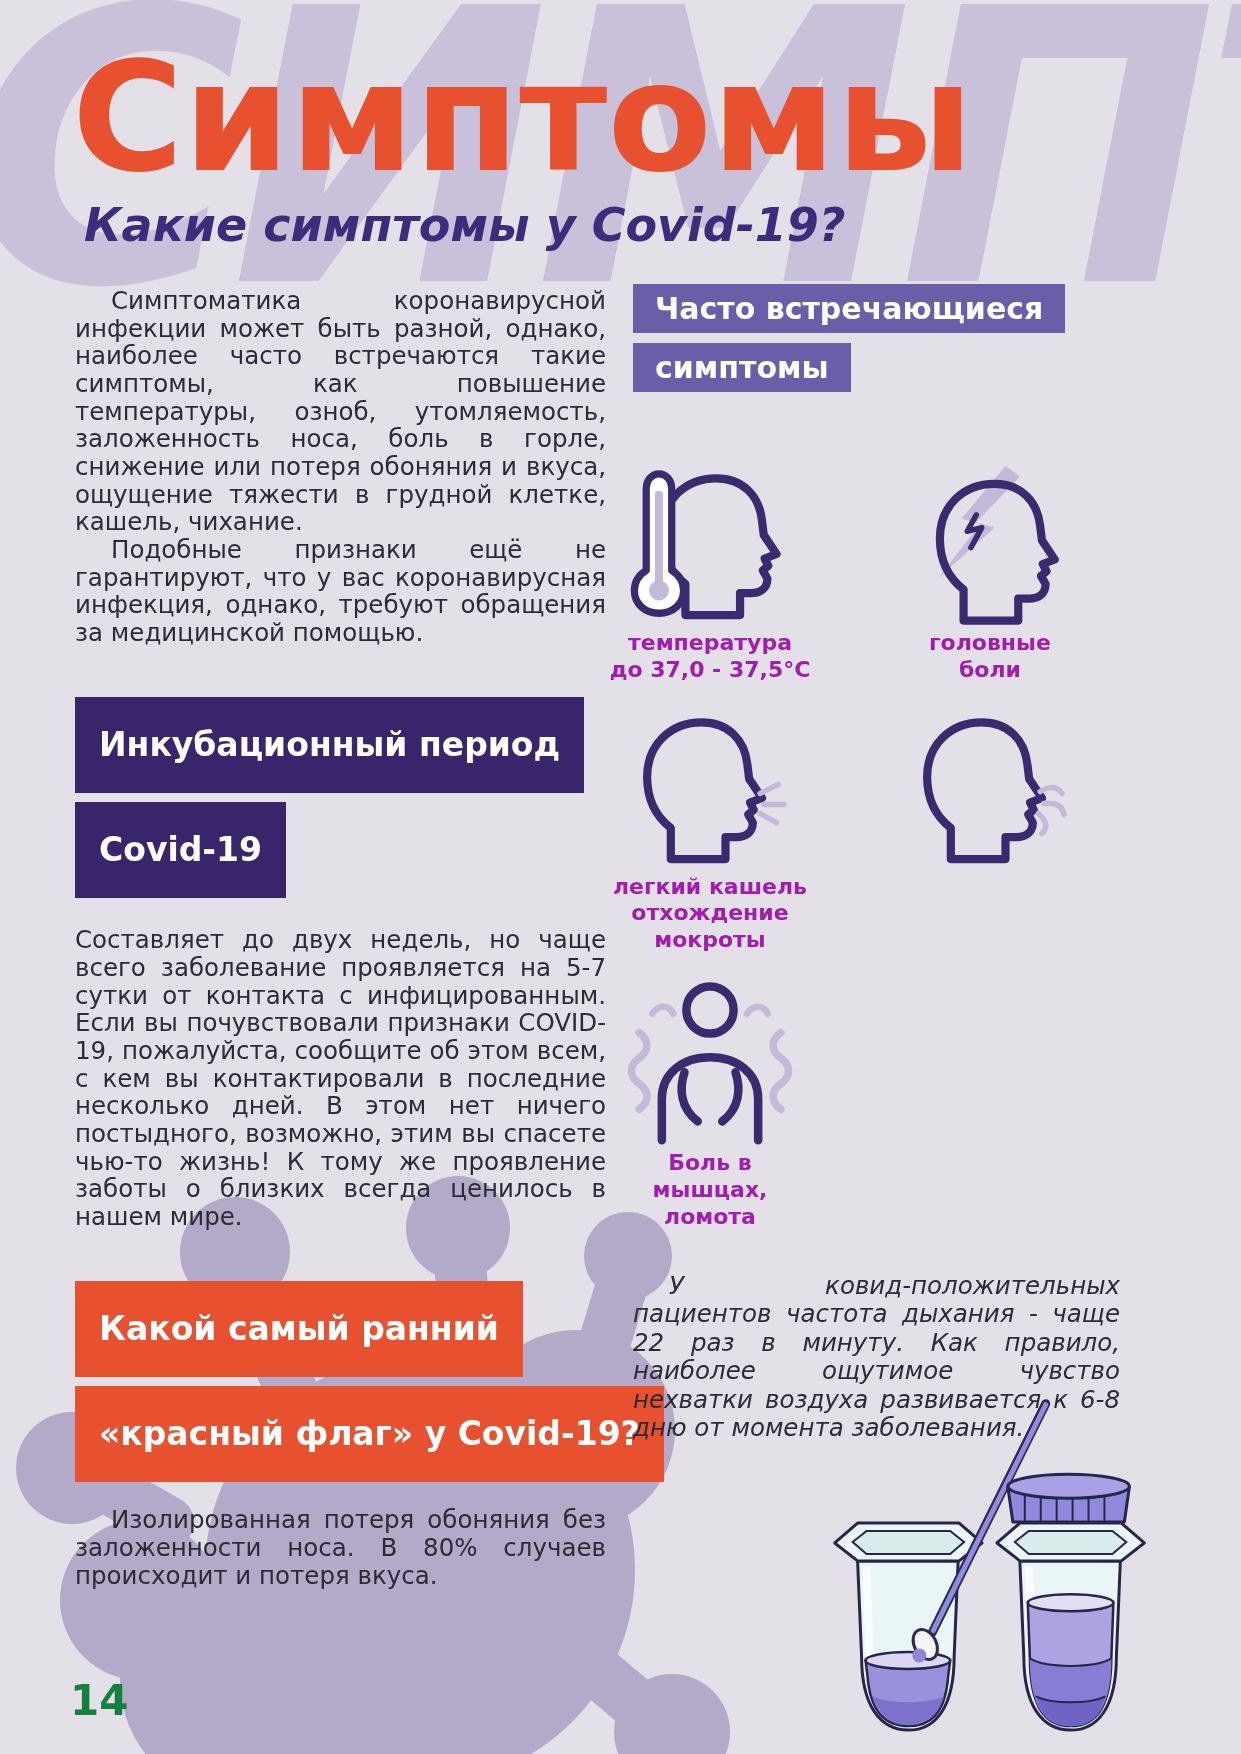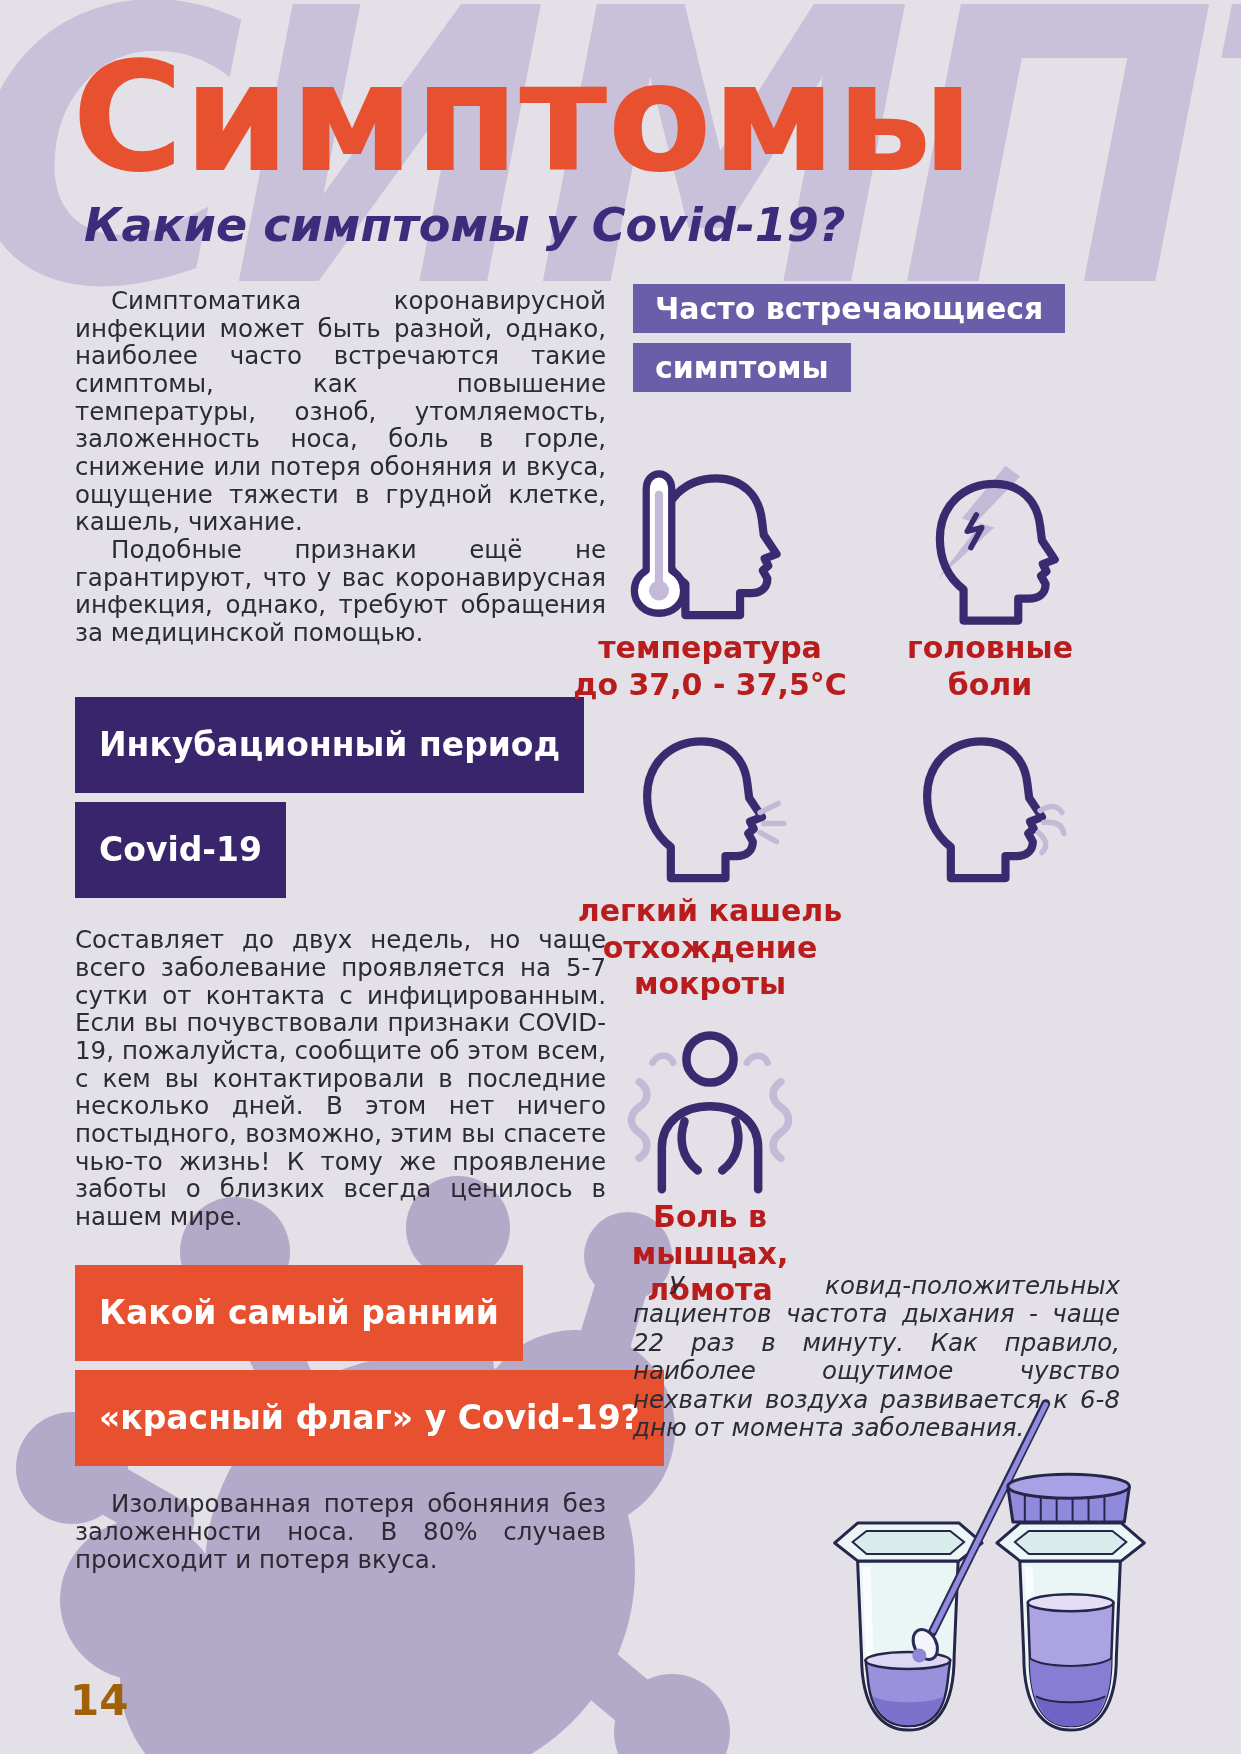--- a/index.html
+++ b/index.html
@@ -54,31 +54,31 @@
     font-size:30px; padding:8px 22px; line-height:1.1; white-space:nowrap;
   }
   .pbox + .pbox{margin-top:10px;}
   .sym-grid{
     position:absolute; left:570px; top:462px; width:560px;
     display:grid; grid-template-columns:280px 280px; row-gap:22px;
   }
   .sym-cell{display:flex; flex-direction:column; align-items:center;}
   .sym-icon{display:block; margin:0 auto 4px auto;}
   .sym-label{
-    font-size:30px; font-weight:700; color:#b91c1c; text-align:center;
+    font-size:22px; font-weight:700; color:#a21caf; text-align:center;
     line-height:1.22; white-space:pre-line;
   }
   .breath-note{
     position:absolute; left:633px; top:1272px; width:487px;
     margin:0; text-align:justify; font-size:24.5px; line-height:1.16;
     text-indent:36px; color:#2C2B33;font-style:italic;
   }
   .page-number{
     position:absolute; left:70px; top:1676px;
-    font-size:42px; font-weight:800; color:#a16207;
+    font-size:42px; font-weight:800; color:#15803d;
   }
 </style>
 </head>
 <body>
 
 <div class="page">
 
   <div class="watermark">СИМПТ</div>
 
   <svg class="virus" viewBox="0 0 760 674" aria-hidden="true">
@@ -110,21 +110,21 @@
     <p class="body-text indent">Симптоматика коронавирусной инфекции может быть разной, однако, наиболее часто встречаются такие симптомы, как повышение температуры, озноб, утомляемость, заложенность носа, боль в горле, снижение или потеря обоняния и вкуса, ощущение тяжести в грудной клетке, кашель, чихание.</p>
     <p class="body-text indent">Подобные признаки ещё не гарантируют, что у вас коронавирусная инфекция, однако, требуют обращения за медицинской помощью.</p>
 
     <div class="hgroup">
       <div class="hbox dark">Инкубационный период</div>
       <div class="hbox dark">Covid-19</div>
     </div>
 
     <p class="body-text mt28">Составляет до двух недель, но чаще всего заболевание проявляется на 5-7 сутки от контакта с инфицированным. Если вы почувствовали признаки COVID-19, пожалуйста, сообщите об этом всем, с кем вы контактировали в последние несколько дней. В этом нет ничего постыдного, возможно, этим вы спасете чью-то жизнь! К тому же проявление заботы о близких всегда ценилось в нашем мире.</p>
 
-    <div class="hgroup mt30" style="margin-top:34px;">
+    <div class="hgroup mt30" style="margin-top:50px;">
       <div class="hbox orange">Какой самый ранний</div>
       <div class="hbox orange">«красный флаг» у Covid-19?</div>
     </div>
 
     <p class="body-text indent mt24">Изолированная потеря обоняния без заложенности носа. В 80% случаев происходит и потеря вкуса.</p>
   </div>
 
   <div class="col-right">
     <div class="pbox">Часто встречающиеся</div>
     <div class="pbox">симптомы</div>

